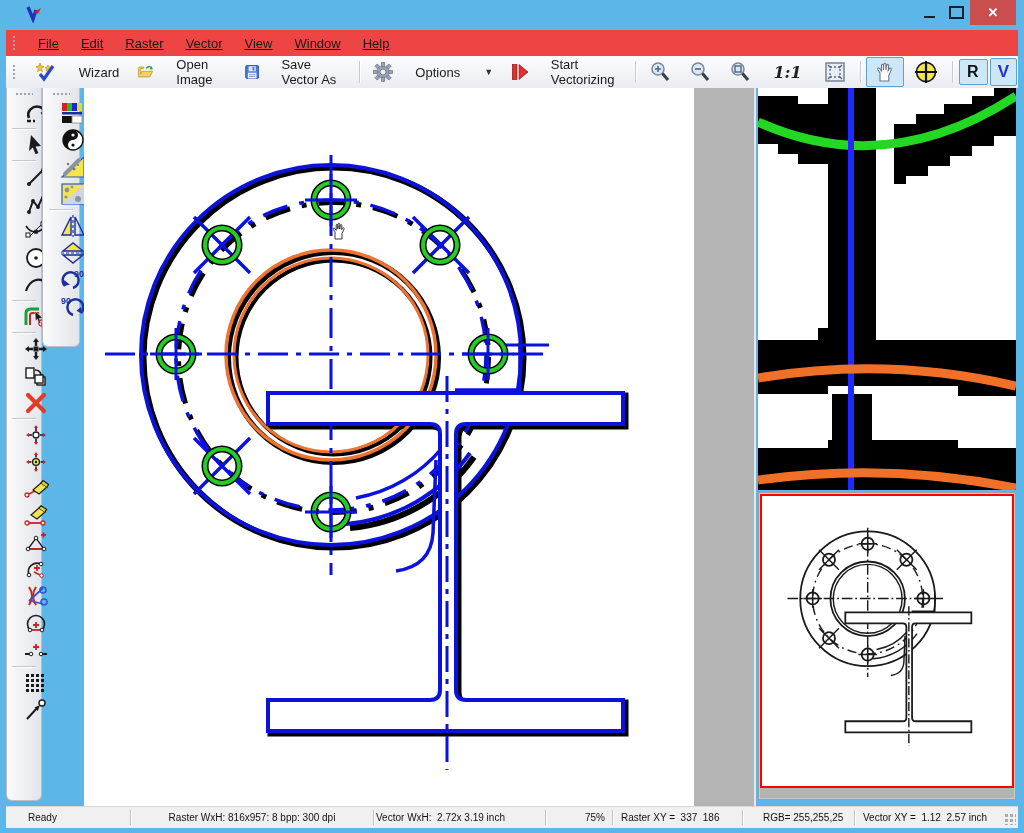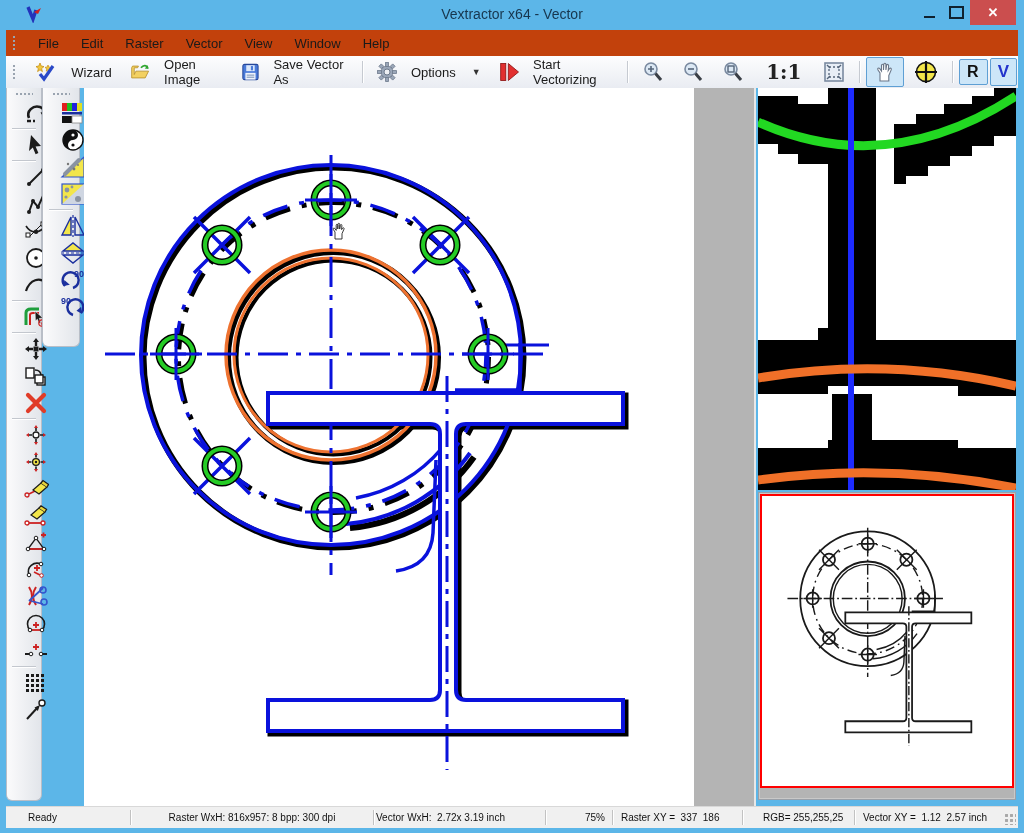--- a/index.html
+++ b/index.html
@@ -10,30 +10,30 @@
   .app-logo{position:absolute;left:26px;top:5px;width:18px;height:18px;}
   .title-text{position:absolute;left:0;right:0;top:6px;text-align:center;font-size:14px;color:var(--title-text,#17364E);}
   .win-controls{position:absolute;right:8px;top:0;height:25px;display:flex;align-items:stretch;}
   .win-btn{width:27px;display:flex;align-items:center;justify-content:center;}
   .win-btn .minbar{width:11px;height:2px;background:#10212e;margin-top:8px;}
   .win-btn .maxbox{width:11px;height:9px;border:2px solid #10212e;background:transparent;}
   .win-close{width:46px;background:var(--close-red,#CB4E4E);display:flex;align-items:center;justify-content:center;color:#fff;font-size:13px;font-weight:bold;}
   
   .frame{position:absolute;left:6px;top:30px;width:1012px;height:797px;background:#eef0f3;}
   
-  .menubar{position:absolute;left:0;top:0;width:1012px;height:26px;background:#c2410c;border-bottom:1px solid #e3e5e9;display:flex;align-items:center;}
+  .menubar{position:absolute;left:0;top:0;width:1012px;height:26px;background:#ef4444;border-bottom:1px solid #e3e5e9;display:flex;align-items:center;text-decoration:underline;}
   .grip-v{width:5px;height:16px;margin-left:6px;margin-right:10px;background-image:radial-gradient(#9aa4b0 1px,transparent 1.2px);background-size:4px 4px;}
   .menu-item{padding:4px 11px;font-size:13px;color:#1a1a1a;}
   
   .toolbar{position:absolute;left:0;top:26px;width:1012px;height:32px;background:linear-gradient(#fdfdfe,#e9ecf2);border-bottom:1px solid #cdd2da;display:flex;align-items:center;}
-  .tb-btn{display:flex;align-items:center;gap:14px;padding:3px 7px;margin:0 1px;border:1px solid transparent;border-radius:2px;font-size:13px;color:#1a1a1a;}
+  .tb-btn{display:flex;align-items:center;gap:22px;padding:3px 7px;margin:0 1px;border:1px solid transparent;border-radius:2px;font-size:13px;color:#1a1a1a;}
   .tb-btn.pressed{background:var(--pressed-bg,#CDE6F8);border:1px solid var(--pressed-border,#5E9FD4);}
   .tb-sep{width:1px;height:22px;background:#c6cad1;margin:0 5px;box-shadow:1px 0 0 #fff;}
   .dd-arrow{font-size:9px;color:#333;margin-left:2px;}
-  .label-11{font-family:"DejaVu Serif",serif;font-size:20px;font-weight:bold;color:#222;padding:0 4px;}
+  .label-11{font-family:"DejaVu Serif",serif;font-size:16px;font-weight:bold;color:#222;padding:0 4px;font-style:italic;}
   .tog-r{font-size:16px;font-weight:bold;color:#111;letter-spacing:1px;}
   .tog-v{font-size:17px;font-weight:bold;color:#2233cc;}
   
   .main{position:absolute;left:0;top:58px;width:1012px;height:718px;background:var(--titlebar,#5CB6E8);}
   .lstrip{position:absolute;top:0;background:linear-gradient(90deg,#fbfbfc,#e2e5ea);border:1px solid #b9bec7;border-top:none;border-radius:0 0 6px 6px;display:flex;flex-direction:column;align-items:center;}
   .lstrip1{left:0;width:34px;height:712px;}
   .lstrip2{left:36px;width:36px;height:258px;}
   .grip-h{width:18px;height:5px;margin:4px 0 2px;background-image:radial-gradient(#9aa4b0 1px,transparent 1.2px);background-size:4px 4px;}
   .tool-ic{width:28px;height:27px;display:flex;align-items:center;justify-content:center;margin-left:24px;}
   .tool-sep{width:24px;height:1px;background:#c3c7ce;box-shadow:0 1px 0 #fff;margin:2px 0;}
@@ -63,21 +63,20 @@
 </head>
 <body>
 
 <div class="window">
 
   <div class="titlebar">
     <svg class="app-logo" viewBox="0 0 18 18">
       <path d="M2,2 L7,14 L10,5" stroke="#2233bb" stroke-width="3.4" fill="none"></path>
       <path d="M8,7 L15,3 L12,9 Z" fill="#cc2222"></path>
     </svg>
-    <span class="title-text">Vextractor x64 - Vector</span>
     <div class="win-controls">
       <div class="win-btn">
           <div class="minbar"></div>
         </div>
       <div class="win-btn">
           <div class="maxbox"></div>
         </div>
       <div class="win-close">
           <span>✕</span>
         </div>

